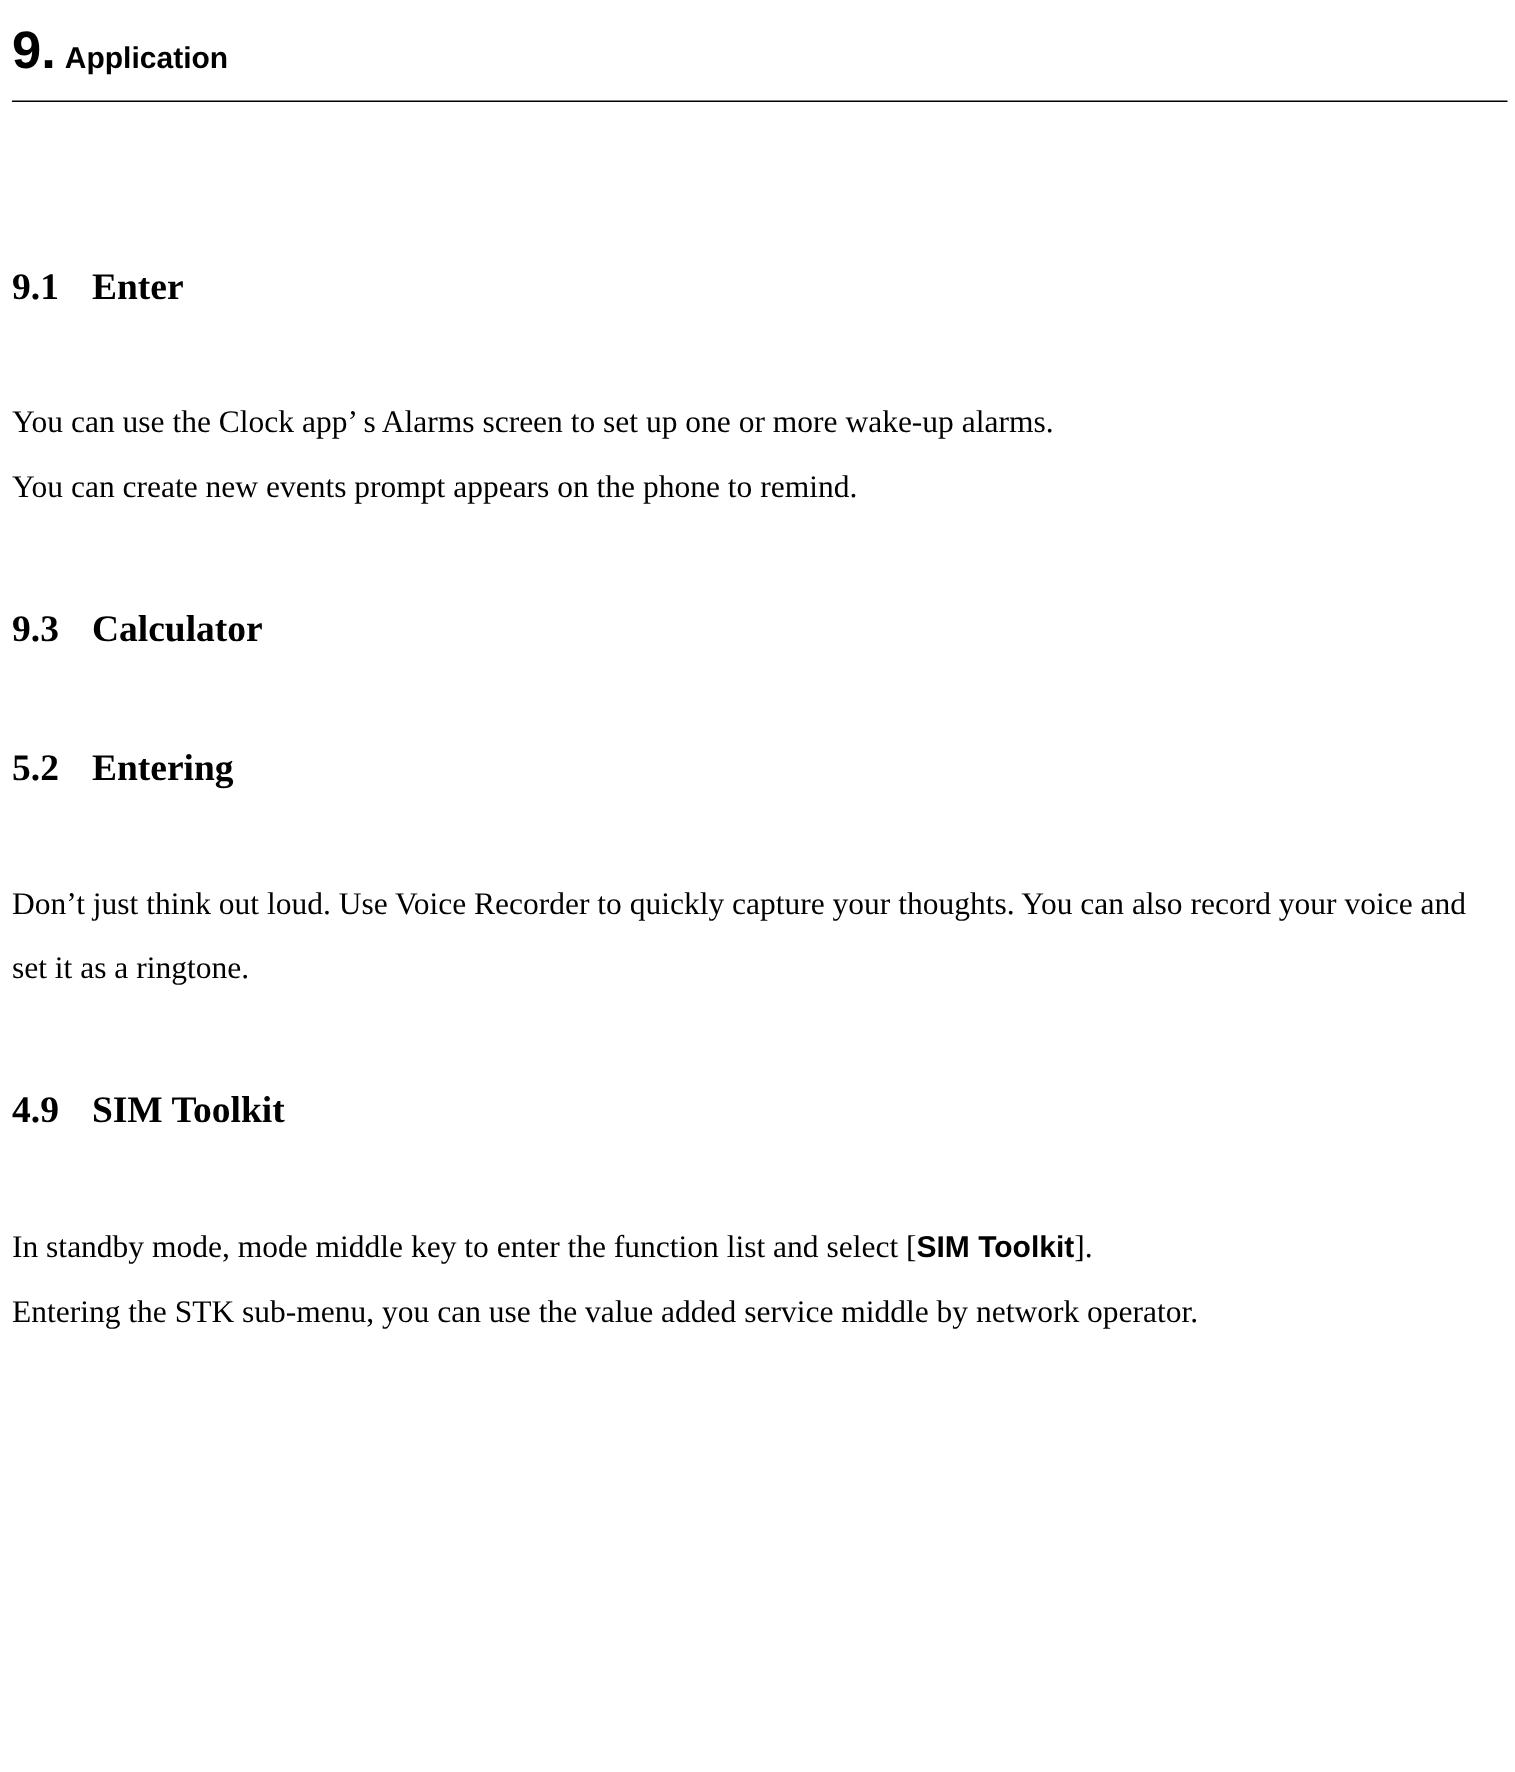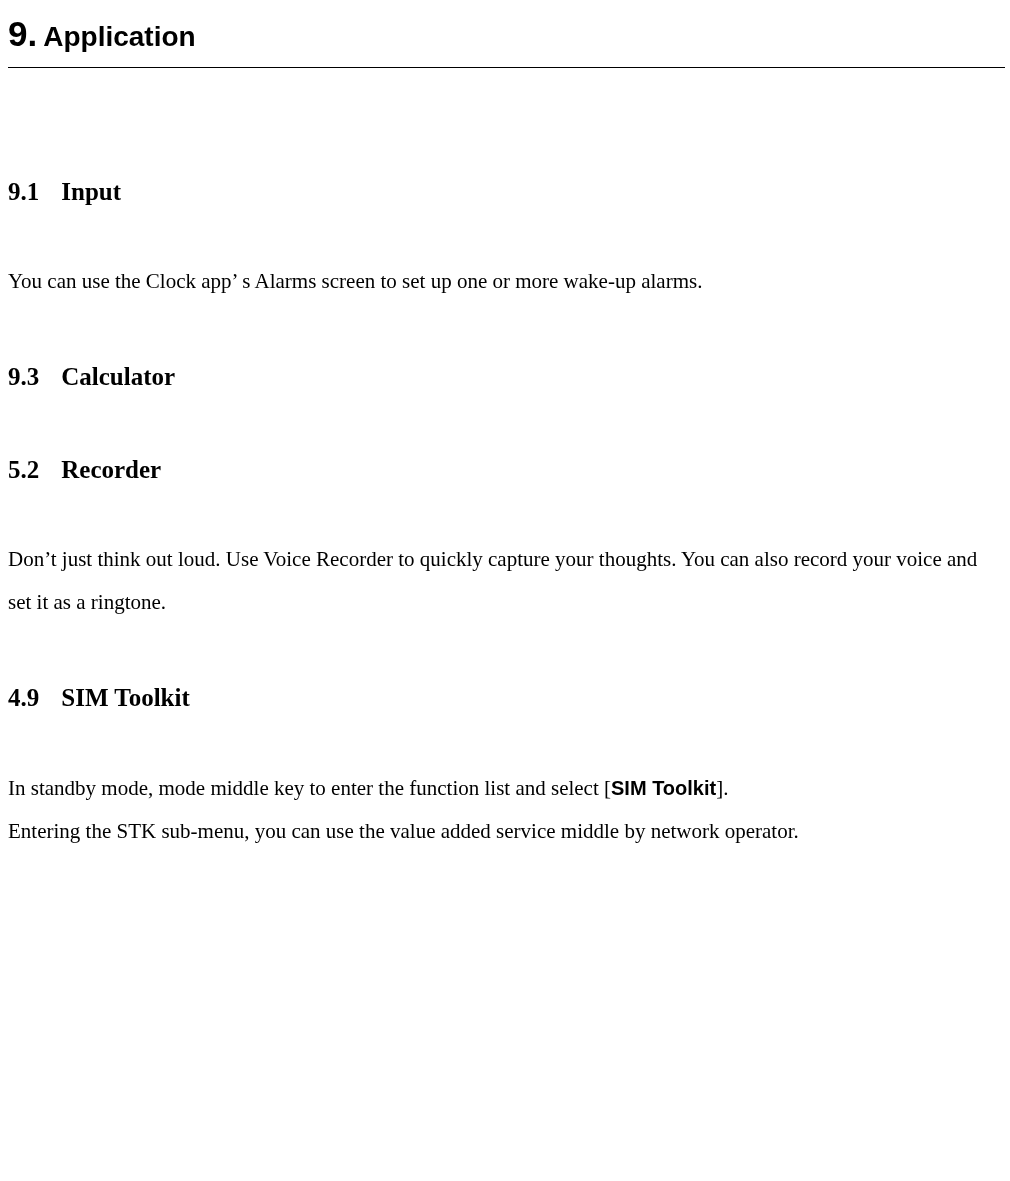--- a/index.html
+++ b/index.html
@@ -21,21 +21,21 @@
       margin-bottom: 105px;
     }
     .chapter-number {
       font-family: Arial, Helvetica, sans-serif;
       font-size: 35px;
       font-weight: bold;
       display: inline;
     }
     .chapter-title {
       font-family: Arial, Helvetica, sans-serif;
-      font-size: 28px;
+      font-size: 20px;
       font-weight: bold;
       display: inline;
       margin-left: 2px;
     }
     .section-heading {
       font-size: 25px;
       font-weight: bold;
       margin-top: 55px;
       margin-bottom: 50px;
     }
@@ -58,20 +58,21 @@
   </style>
 </head>
 <body>
 
 <div class="chapter-header">
   <span class="chapter-number">9.</span>
   <span class="chapter-title">Application</span>
 </div>
 
 <div id="sections">
-    <div class="section-heading"><span class="sec-num">9.1</span><span>Input</span></div>
+    <div class="section-heading"><span class="sec-num">9.1</span><span>Enter</span></div>
     <div class="body-text"><span>You can use the Clock app’   s Alarms screen to set up one or more wake-up alarms.</span></div>
+    <div class="body-text"><span>You can create new events prompt appears on the phone to remind.</span></div>
     <div class="section-heading"><span class="sec-num">9.3</span><span>Calculator</span></div>
-    <div class="section-heading"><span class="sec-num">5.2</span><span>Recorder</span></div>
+    <div class="section-heading"><span class="sec-num">5.2</span><span>Entering</span></div>
     <div class="body-text"><span>Don’t just think out loud. Use Voice Recorder to quickly capture your thoughts. You can also record your voice and set it as a ringtone.</span></div>
     <div class="section-heading"><span class="sec-num">4.9</span><span>SIM Toolkit</span></div>
     <div class="body-text"><span>In standby mode, mode middle key to enter the function list and select [</span><span class="bold-sans">SIM Toolkit</span><span>].</span><br><span>Entering the STK sub-menu, you can use the value added service middle by network operator.</span><br></div>
   </div>
 
 </body></html>

